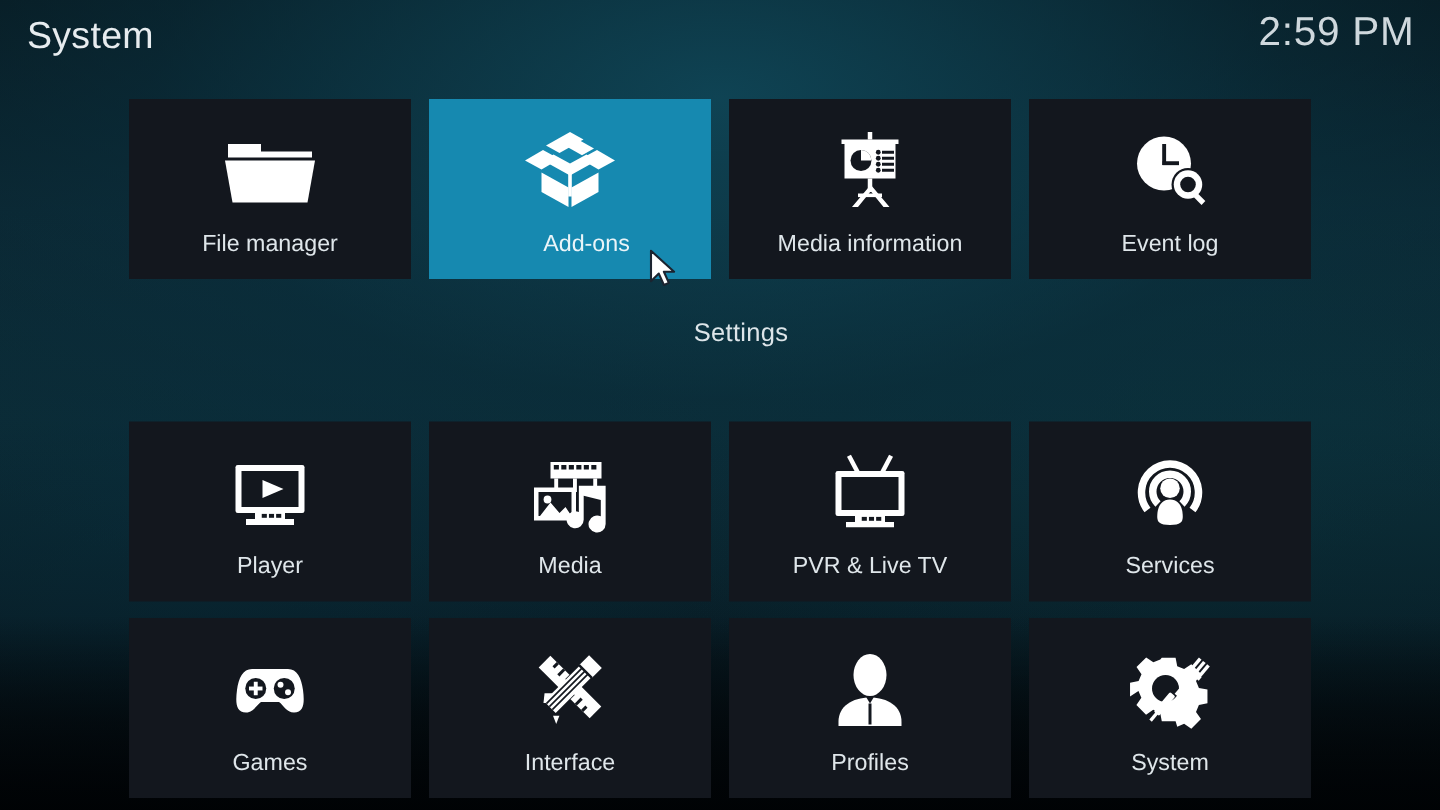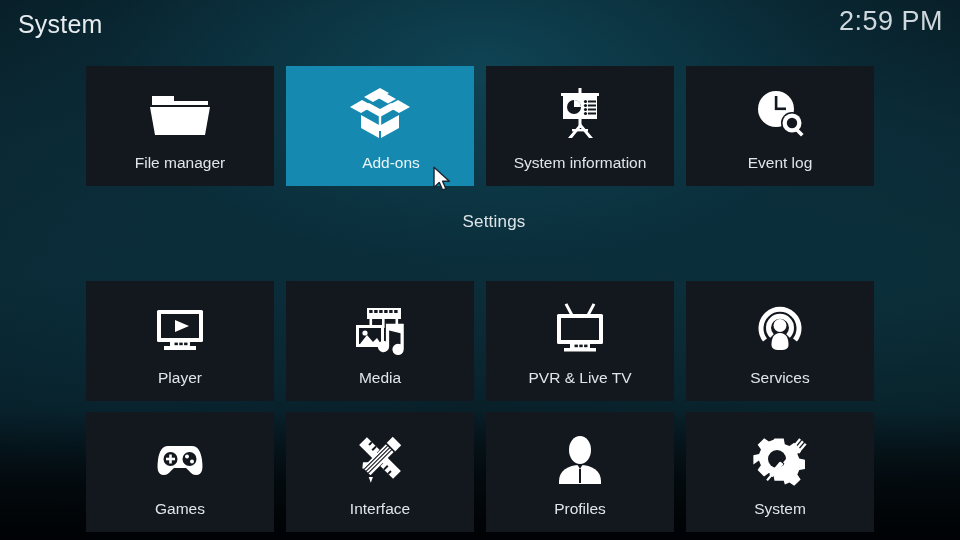--- a/index.html
+++ b/index.html
@@ -184,21 +184,21 @@
             <circle cx="37.5" cy="23.5" r="1.6"></circle>
               <rect x="40" y="22.5" width="8" height="2"></rect>
             <circle cx="37.5" cy="27.5" r="1.6"></circle>
               <rect x="40" y="26.5" width="8" height="2"></rect>
           </g>
           <rect x="30.5" y="33" width="3" height="9"></rect>
           <path d="M31.8 38 20 52h4l8.5-10.5L41 52h4L33.2 38z"></path>
           <rect x="24" y="43" width="16" height="2.4"></rect>
         </svg>
       </span>
-      <div class="tile-label">System information</div>
+      <div class="tile-label">Media information</div>
     </div>
 
     <div class="tile">
       <span class="icon">
         <svg viewBox="0 0 64 56" fill="#ffffff">
           <circle cx="28" cy="23" r="18"></circle>
           <rect x="26.8" y="10" width="2.6" height="14" fill="#13171e"></rect>
           <rect x="27" y="21.5" width="11" height="2.6" fill="#13171e"></rect>
           <circle cx="44" cy="37" r="11" fill="#13171e"></circle>
           <circle cx="44" cy="37" r="9.5"></circle>

